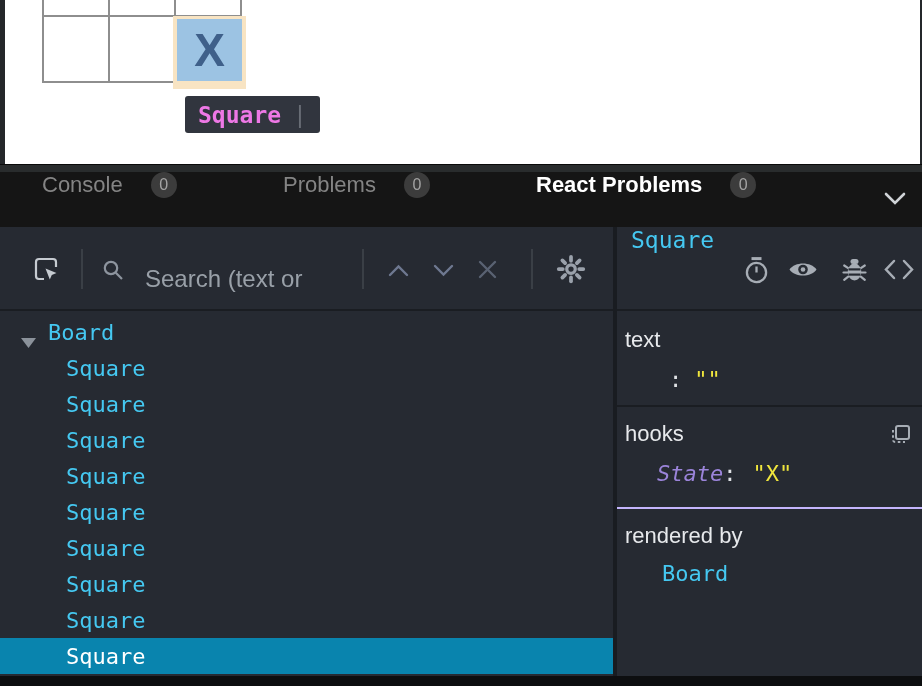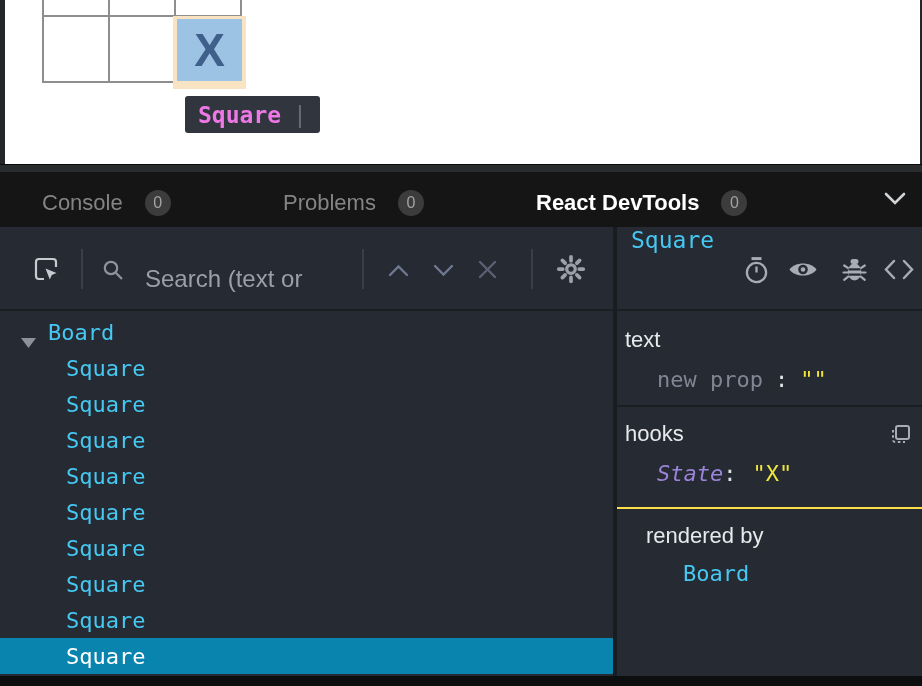--- a/index.html
+++ b/index.html
@@ -26,21 +26,21 @@
              gap:12px; padding:0 13px; background:#31353e; border-radius:3px;
              font:700 23px "DejaVu Sans Mono",monospace; }
   .tt-name { color:#ee78e6; }
   .tt-sep  { color:#686d75; font-weight:400; }
   .tt-dims { color:#d6d8db; }
 
   
   .dock-strip { position:absolute; left:0; top:164px; width:922px; height:8px;
                 background:#292c2d; border-top:1px solid #0a0a0a; }
   .tabbar { position:absolute; left:0; top:172px; width:922px; height:55px; background:#151515; }
-  .tab { position:absolute; top:0; height:62px; display:flex; align-items:center; gap:22px;
+  .tab { position:absolute; top:0; height:62px; display:flex; gap:28px;
          font-size:22px; color:#848484; cursor:default; }
   .tab.t1 { left:42px; }  .tab.t2 { left:283px; }  .tab.t3 { left:536px; color:#fff; font-weight:700; }
   .badge { width:26px; height:26px; border-radius:50%; background:#3c3c3c; color:#a3a3a3;
            font:400 16px "Liberation Sans",sans-serif; display:flex; align-items:center; justify-content:center; }
   .tab-chevron { position:absolute; left:883px; top:20px; }
 
   
   .body { position:absolute; left:0; top:227px; width:922px; height:449px; background:#262a32; }
   .panel-divider { position:absolute; left:613px; top:0; width:4px; height:449px; background:#191c21; }
 
@@ -61,22 +61,22 @@
   .twisty { position:absolute; left:21px; top:14px; }
 
   .right { position:absolute; left:617px; top:0; width:305px; height:449px; }
   .rheader { position:absolute; left:0; top:0; width:305px; height:84px; border-bottom:2px solid #1a1d22; }
   .rtitle { position:absolute; left:14px; top:0; line-height:84px;
             font:400 23px "DejaVu Sans Mono",monospace; color:#45c8f1; }
   .ricon { position:absolute; top:29px; }
 
   .sec { position:absolute; left:0; width:305px; }
   .sec-props    { top:86px;  height:94px;  border-bottom:2px solid #1a1d22; }
-  .sec-hooks    { top:180px; height:102px; border-bottom:2px solid #fde047; }
-  .sec-rendered { top:282px; height:167px;padding-left:21px; }
+  .sec-hooks    { top:180px; height:102px; border-bottom:2px solid #c4b5fd; }
+  .sec-rendered { top:282px; height:167px; }
   .sec-header { padding:14px 0 0 8px; font:400 22px "Liberation Sans",sans-serif; color:#e7e9ec; }
   .kv { display:flex; align-items:center; padding-left:40px; margin-top:14px;
         font:400 22px "DejaVu Sans Mono",monospace; }
   .kv .k-gray   { color:#7e8793; }
   .kv .k-purple { color:#9b84da;font-style:italic; }
   .kv .colon    { color:#dfe2e6; }
   .kv.props-row .colon { margin:0 12px; }
   .kv.hooks-row .value { margin-left:16px; }
   .kv .value  { color:#f0e63d; }
   .kv-link { padding-left:45px; margin-top:12px; font:400 22px "DejaVu Sans Mono",monospace;
@@ -117,21 +117,21 @@
   <nav class="tabbar">
     <div class="tab t1">
       <span>Console</span>
       <span class="badge">0</span>
     </div>
     <div class="tab t2">
       <span>Problems</span>
       <span class="badge">0</span>
     </div>
     <div class="tab t3">
-      <span>React DevTools</span>
+      <span>React Problems</span>
       <span class="badge">0</span>
     </div>
     <span class="tab-chevron">
       <svg width="24" height="14" viewBox="0 0 24 14" fill="none" stroke="#d0d3d7" stroke-width="2.6" stroke-linecap="round">
           <polyline points="3,2 12,11 21,2"></polyline>
         </svg>
     </span>
   </nav>
 
   <main class="body">
@@ -267,21 +267,20 @@
           <svg width="30" height="21" viewBox="0 0 30 21" fill="none" stroke="#a7adb5" stroke-width="2.5" stroke-linecap="round">
             <polyline points="10,2 2,10.5 10,19"></polyline>
               <polyline points="20,2 28,10.5 20,19"></polyline>
           </svg>
         </span>
       </div>
 
       <section class="sec sec-props">
         <div class="sec-header">text</div>
         <div class="kv props-row">
-          <span class="k-gray">new prop</span>
           <span class="colon">:</span>
           <span class="value">""</span>
         </div>
       </section>
 
       <section class="sec sec-hooks">
         <div class="sec-header">hooks</div>
         <span class="hooks-parse-icon">
           <svg width="22" height="22" viewBox="0 0 22 22" fill="none" stroke="#a7adb5" stroke-width="2">
             <rect x="6" y="3" width="13" height="13" rx="2"></rect>

